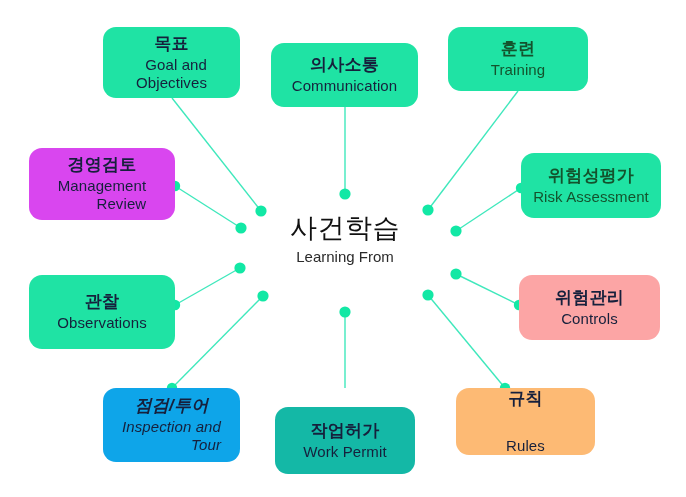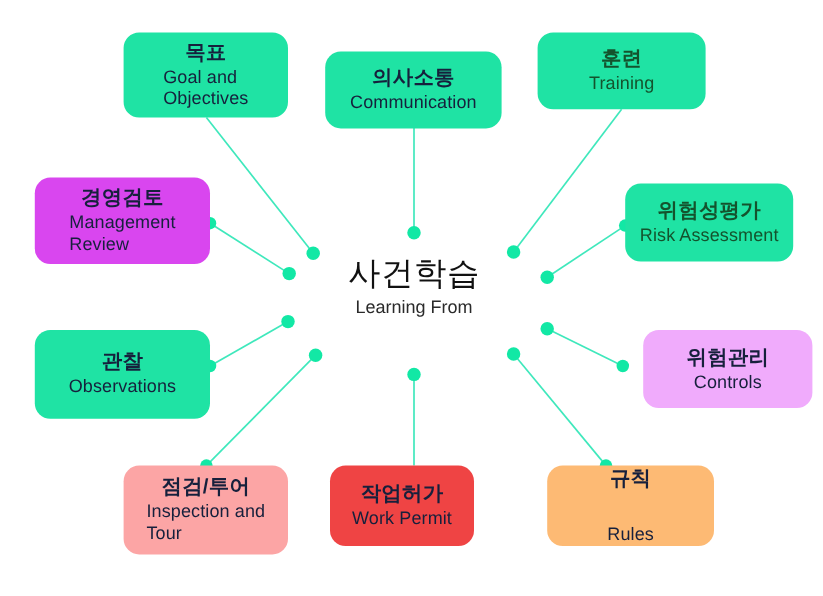--- a/index.html
+++ b/index.html
@@ -27,21 +27,21 @@
   }
   .node-box {
     position: absolute;
     box-sizing: border-box;
     background: #1FE3A4;
     border-radius: 13px;
     display: flex;
     flex-direction: column;
     align-items: center;
     justify-content: center;
-    text-align: left;
+    text-align: right;
     color: #16203c;
     line-height: 1.18;
     padding: 4px 6px;
   }
   .node-ko {
     font-size: 17px;
     font-weight: 600;
     letter-spacing: 0.2px;
     white-space: nowrap;
   }
@@ -140,34 +140,34 @@
         <div class="node-en">
           <div>Risk Assessment</div>
         </div>
       </div>
       <div class="node-box" style="left: 29px; top: 275px; width: 146px; height: 74px; background: rgb(31, 227, 164); color: rgb(22, 32, 60);">
         <div class="node-ko">관찰</div>
         <div class="node-en">
           <div>Observations</div>
         </div>
       </div>
-      <div class="node-box" style="left: 536px; top: 275px; width: 141px; height: 65px; background: #f0abfc; color: rgb(22, 32, 60);">
+      <div class="node-box" style="left: 519px; top: 275px; width: 141px; height: 65px; background: #fca5a5; color: rgb(22, 32, 60);">
         <div class="node-ko">위험관리</div>
         <div class="node-en">
           <div>Controls</div>
         </div>
       </div>
-      <div class="node-box" style="left: 103px; top: 388px; width: 137px; height: 74px; background: #fca5a5; color: rgb(22, 32, 60);">
+      <div class="node-box" style="left: 103px; top: 388px; width: 137px; height: 74px; background: #0ea5e9; color: rgb(22, 32, 60); font-style: italic;">
         <div class="node-ko">점검/투어</div>
         <div class="node-en">
           <div>Inspection and</div>
           <div>Tour</div>
         </div>
       </div>
-      <div class="node-box" style="left: 275px; top: 388px; width: 120px; height: 67px; background: #ef4444; color: rgb(22, 32, 60);">
+      <div class="node-box" style="left: 275px; top: 407px; width: 140px; height: 67px; background: #14b8a6; color: rgb(22, 32, 60);">
         <div class="node-ko">작업허가</div>
         <div class="node-en">
           <div>Work Permit</div>
         </div>
       </div>
       <div class="node-box" style="left: 456px; top: 388px; width: 139px; height: 67px; background: #fdba74; color: rgb(22, 32, 60); gap: 26px;">
         <div class="node-ko">규칙</div>
         <div class="node-en">
           <div>Rules</div>
         </div>

